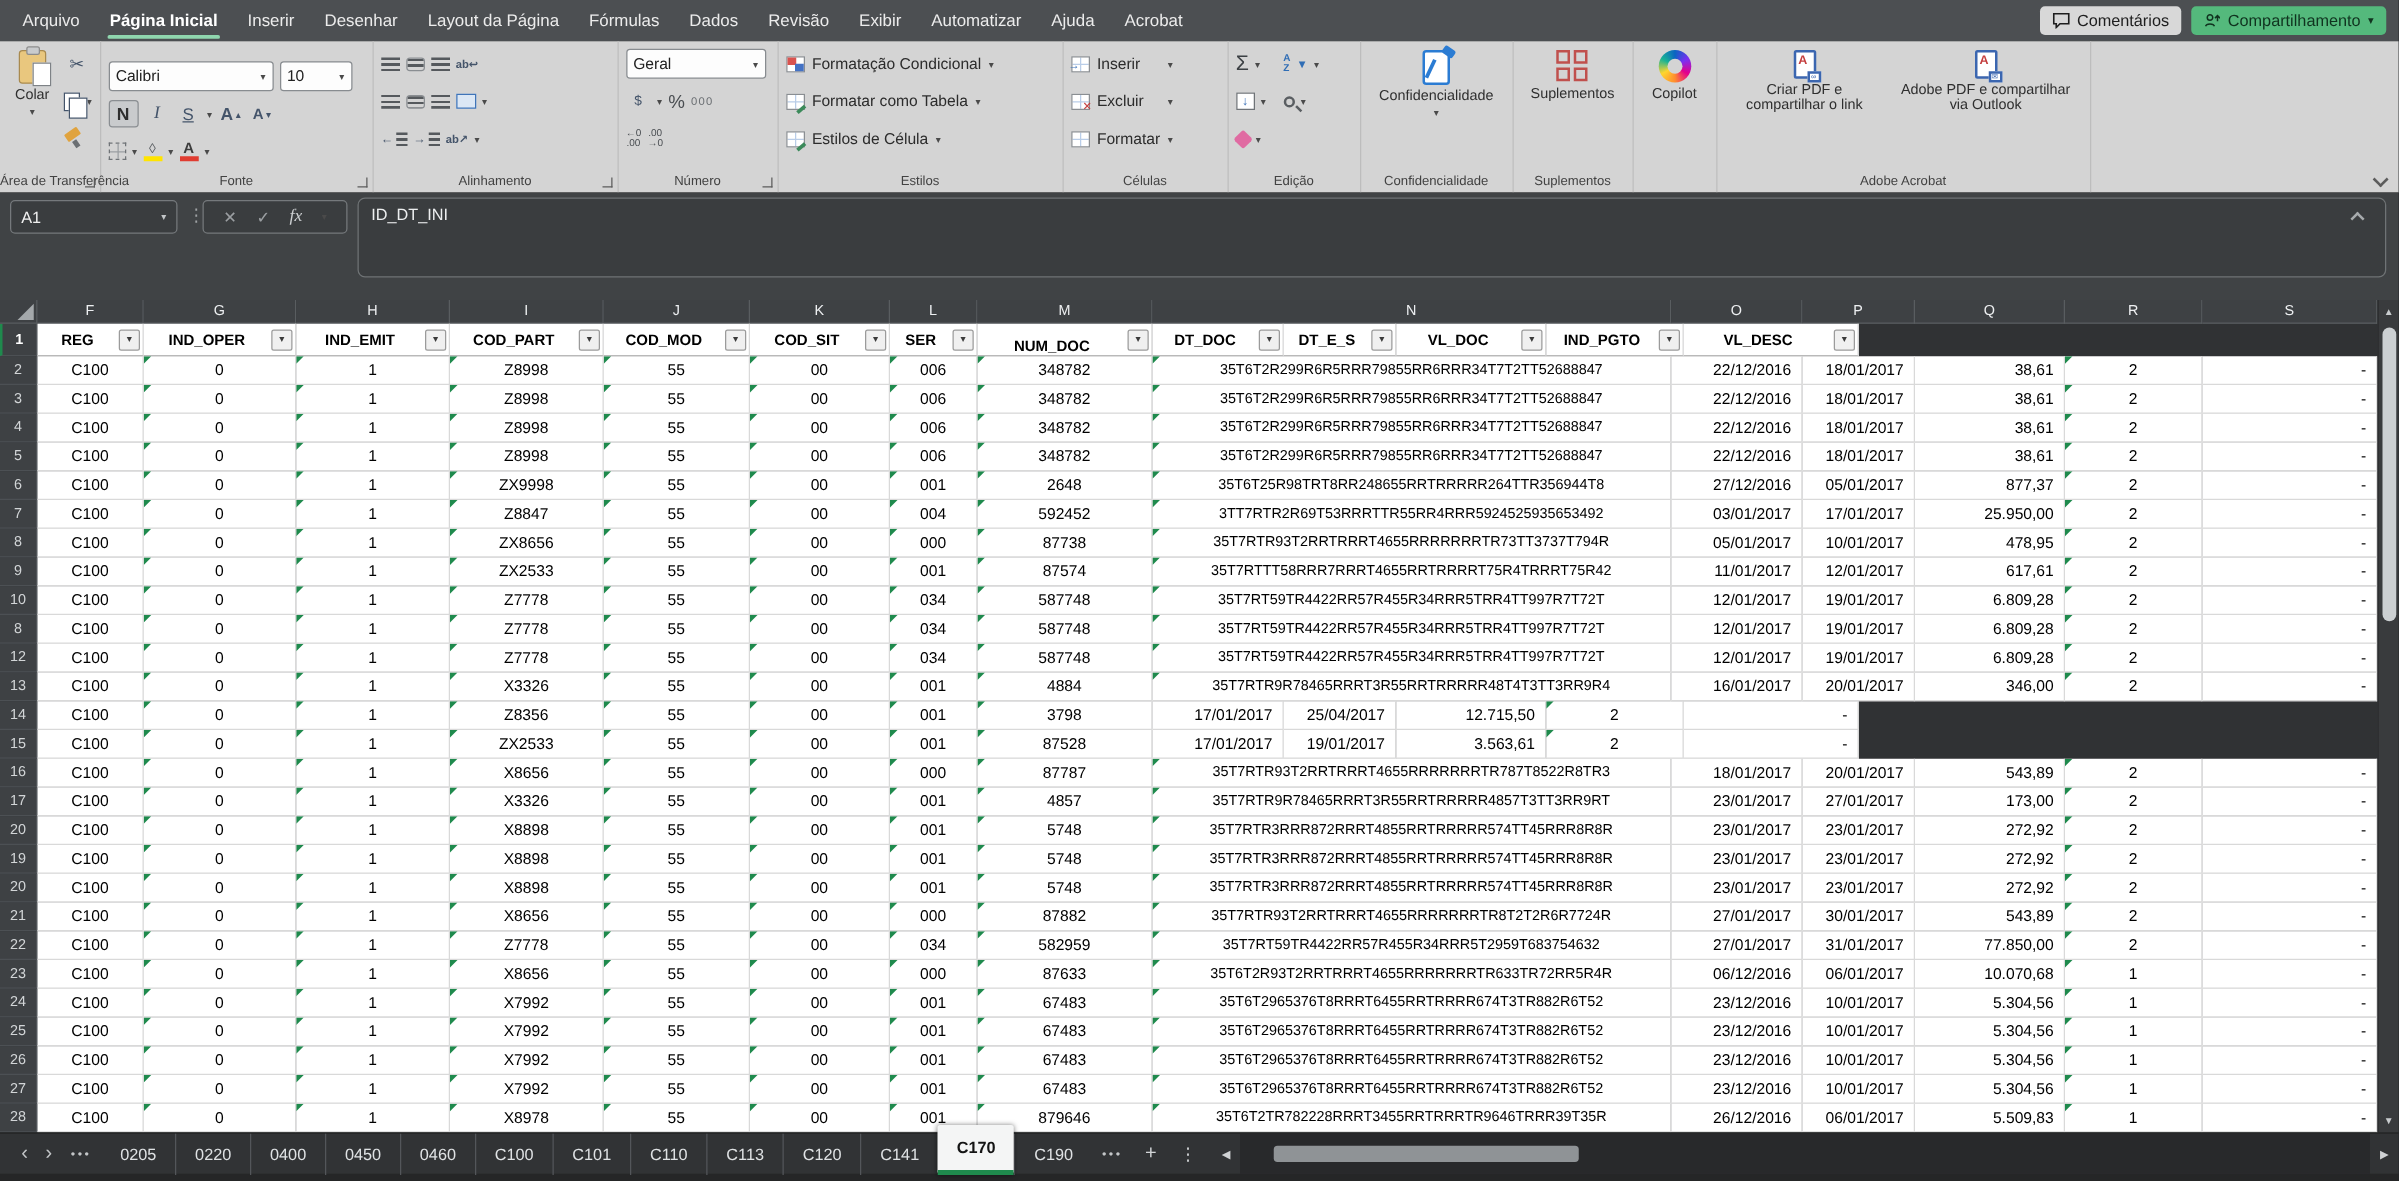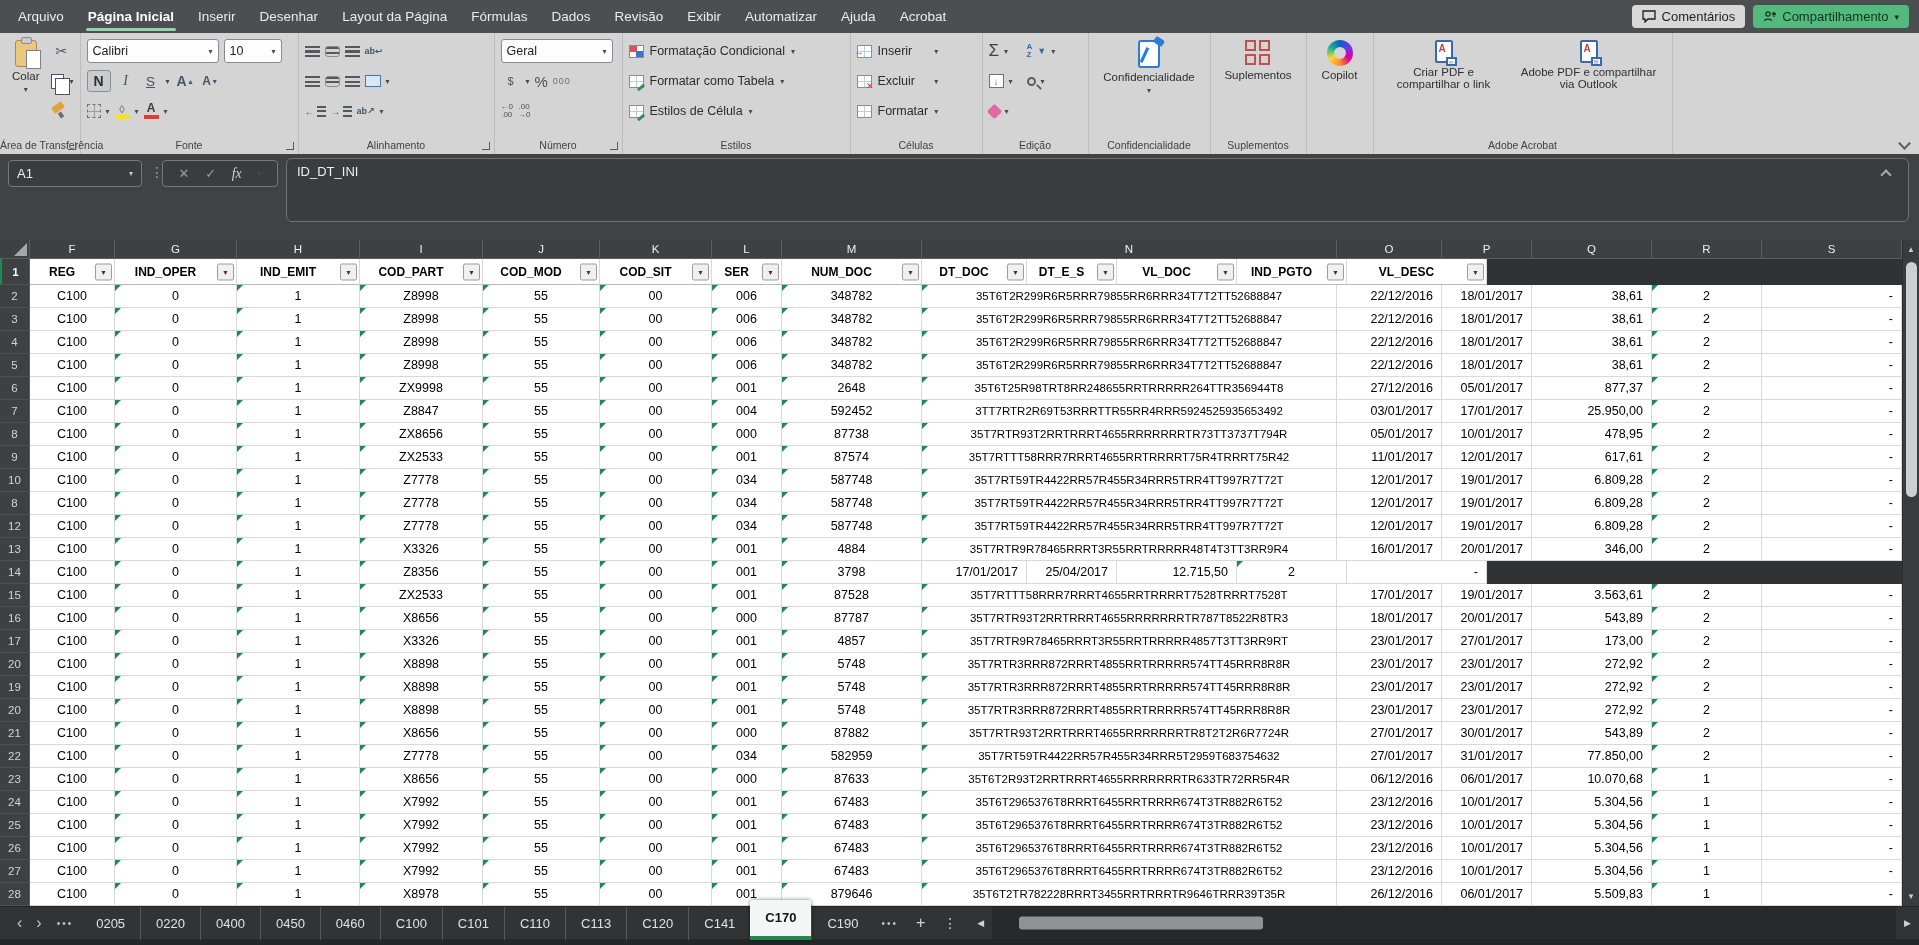--- a/index.html
+++ b/index.html
@@ -183,21 +183,21 @@
         </div>
       <div class="rrow">
           <span class="brush-ic"></span>
         </div>
     </div>
     <span class="rgroup-label">Área de Transferência</span>
     <span class="launcher"></span>
   </div>
 
   <div class="rgroup" style="width:218px;">
-    <div class="rcol" style="width:100%;">
+    <div class="rcol" style="width:100%;justify-content:flex-end;">
       <div class="rrow">
         <div class="combo" style="width:132px;">
             <span class="cval">Calibri</span>
             <span class="ddown">▾</span>
           </div>
         <div class="combo" style="width:58px;">
             <span class="cval">10</span>
             <span class="ddown">▾</span>
           </div>
       </div>
@@ -458,21 +458,21 @@
           <span class="filter-btn">▼</span>
         </div>
         <div class="cell" style="width: 112px;">
           <span>COD_SIT</span>
           <span class="filter-btn">▼</span>
         </div>
         <div class="cell" style="width: 70px;">
           <span>SER</span>
           <span class="filter-btn">▼</span>
         </div>
-        <div class="cell" style="width: 140px;">
+        <div class="cell" style="width: 140px; align-items: flex-end;">
           <span>NUM_DOC</span>
           <span class="filter-btn">▼</span>
         </div>
         <div class="cell" style="width: 105px;">
           <span>DT_DOC</span>
           <span class="filter-btn">▼</span>
         </div>
         <div class="cell" style="width: 90px;">
           <span>DT_E_S</span>
           <span class="filter-btn">▼</span>
@@ -713,21 +713,20 @@
       <div class="grid-row">
         <div class="rownum">15</div>
         <div class="cell" style="width: 85px;">C100</div>
         <div class="cell tri" style="width: 122px;">0</div>
         <div class="cell tri" style="width: 123px;">1</div>
         <div class="cell tri" style="width: 123px;">ZX2533</div>
         <div class="cell tri" style="width: 117px;">55</div>
         <div class="cell tri" style="width: 112px;">00</div>
         <div class="cell tri" style="width: 70px;">001</div>
         <div class="cell tri" style="width: 140px;">87528</div>
-        <div class="cell chv tri" style="width: 415px;">35T7RTTT58RRR7RRRT4655RRTRRRRT7528TRRRT7528T</div>
         <div class="cell al-r" style="width: 105px;">17/01/2017</div>
         <div class="cell al-r" style="width: 90px;">19/01/2017</div>
         <div class="cell al-r" style="width: 120px;">3.563,61</div>
         <div class="cell tri" style="width: 110px;">2</div>
         <div class="cell al-r" style="width: 140px;">-</div>
       </div>
       <div class="grid-row">
         <div class="rownum">16</div>
         <div class="cell" style="width: 85px;">C100</div>
         <div class="cell tri" style="width: 122px;">0</div>

